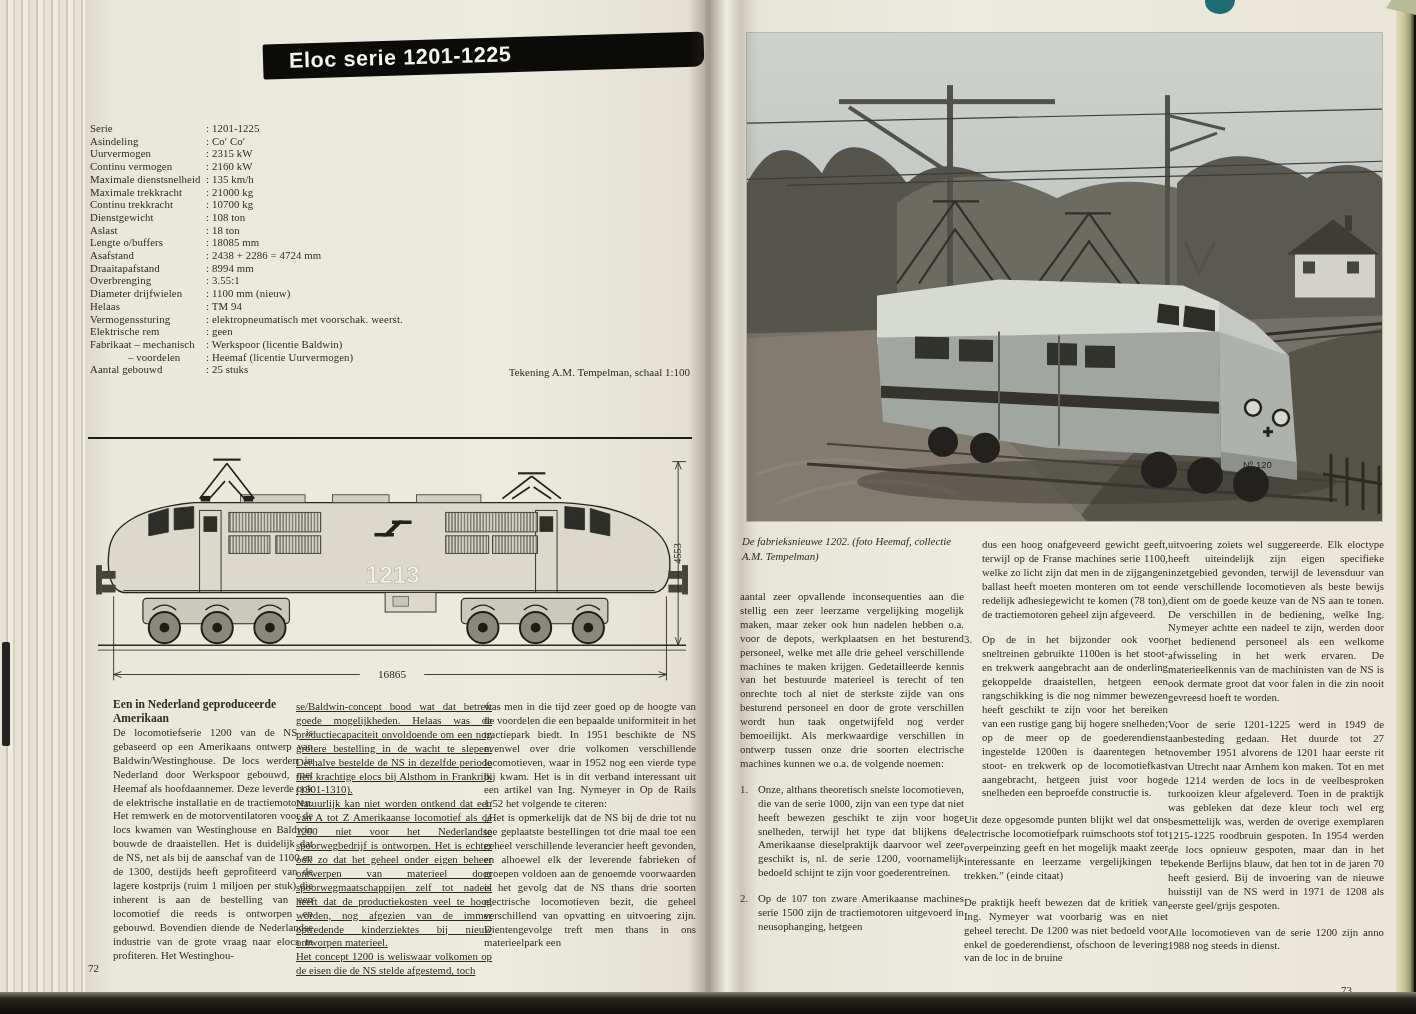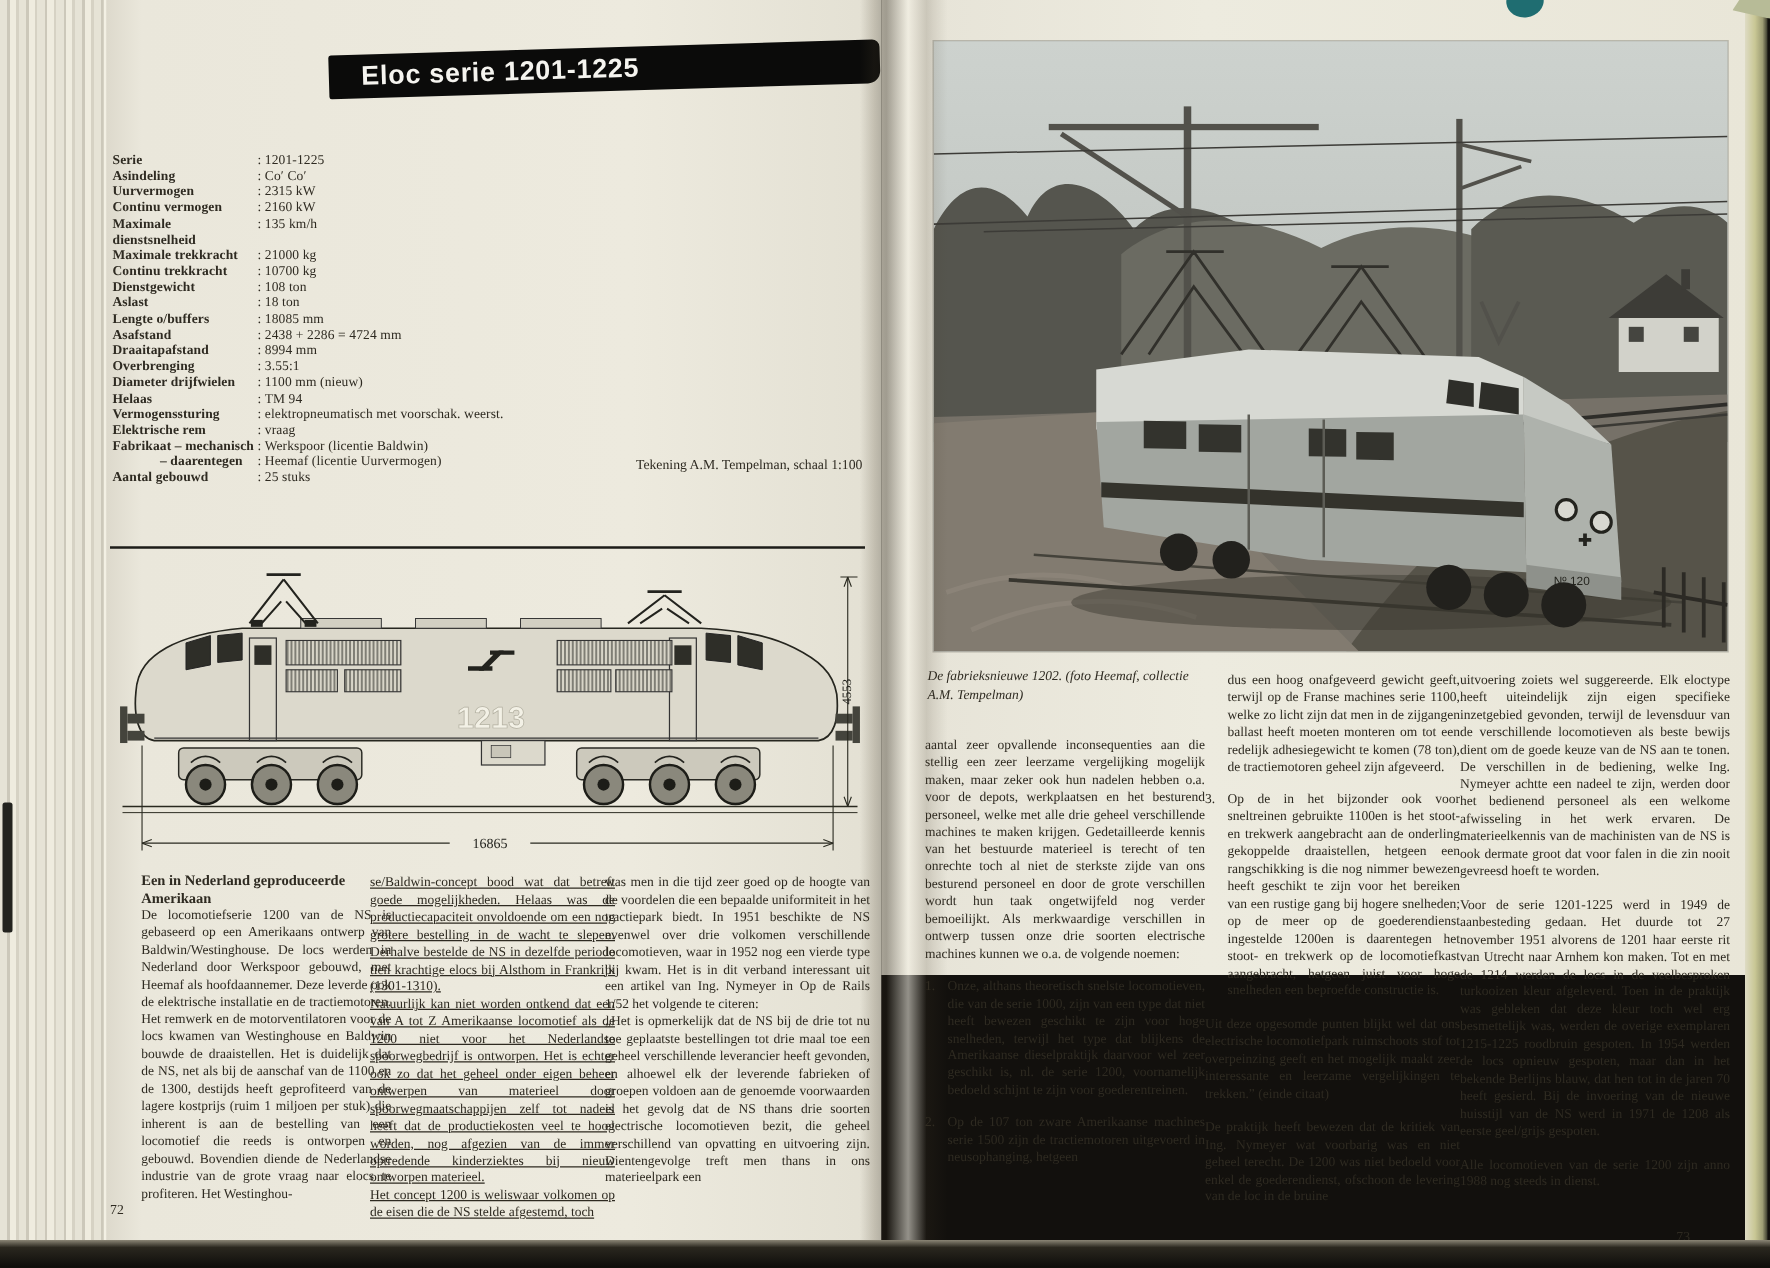--- a/index.html
+++ b/index.html
@@ -5,40 +5,40 @@
   html,body{margin:0;padding:0;background:#12100d;}
   .canvas{position:relative;width:1416px;height:1014px;overflow:hidden;background:#12100d;
           font-family:"Liberation Serif", serif;color:#2e2a21;}
   
   .page-stack{position:absolute;left:0;top:0;width:86px;height:994px;
     background:repeating-linear-gradient(90deg,#e6e3d6 0 6px,#ccc8ba 6px 8px,#efecdf 8px 13px,#d6d2c4 13px 15px);}
   .stack-edge{position:absolute;left:83px;top:0;width:4px;height:994px;background:#f3f0e4;}
   .spine-mark{position:absolute;left:2px;top:642px;width:8px;height:104px;background:#23231f;border-radius:2px;}
   .left-page{position:absolute;left:85px;top:0;width:620px;height:994px;
     background:linear-gradient(90deg,#ddd9cc 0,#eae7db 28px,#edeade 420px,#e3e0d3 100%);}
-  .right-page{position:absolute;left:705px;top:0;width:695px;height:780px;
+  .right-page{position:absolute;left:705px;top:0;width:695px;height:994px;
     background:linear-gradient(90deg,#d3cfc2 0,#e7e4d8 42px,#edebdf 260px,#e9e6d8 100%);}
   .gutter{position:absolute;left:688px;top:0;width:70px;height:994px;pointer-events:none;
     background:linear-gradient(90deg,rgba(70,60,42,0) 0%,rgba(70,60,42,0.20) 16%,rgba(38,33,22,0.30) 30%,rgba(255,252,240,0.55) 55%,rgba(70,60,42,0.16) 76%,rgba(70,60,42,0) 100%);}
   .fore-edge{position:absolute;left:1396px;top:0;width:18px;height:994px;
     background:linear-gradient(90deg,#dedbc4 0,#c9c795 8px,#9d9c74 14px,#3a3a2c 100%);}
   .bottom-band{position:absolute;left:0;top:992px;width:1416px;height:22px;
     background:linear-gradient(180deg,#8a8575 0,#2a271f 6px,#0e0d0a 100%);}
   .corner-tab{position:absolute;left:1386px;top:0;width:30px;height:15px;background:#b7bb97;
     clip-path:polygon(18% 0,100% 0,100% 100%,0 55%);}
   .teal-dot{position:absolute;left:1205px;top:-12px;width:30px;height:26px;border-radius:50%;
     background:#1f6d71;transform:rotate(-8deg);}
   
   .banner{position:absolute;left:263px;top:38px;width:441px;height:35px;background:#0b0b0a;
     transform:rotate(-1.7deg);border-radius:2px 6px 10px 2px;}
   .banner-text{font-family:"Liberation Sans",sans-serif;font-weight:bold;color:#f5f4ef;
     font-size:21.5px;line-height:35px;padding-left:26px;letter-spacing:0.6px;}
   .specs{position:absolute;left:90px;top:122px;width:600px;font-size:10.8px;line-height:12.7px;letter-spacing:0.1px;}
   .spec-row{display:flex;}
-  .spec-label{width:116px;flex:none;font-weight:bold;}
+  .spec-label{width:116px;flex:none;}
   .spec-row.indent .spec-label{padding-left:38px;width:78px;}
   .credit{position:absolute;left:350px;top:366px;width:340px;text-align:right;font-size:11px;}
   .rule{position:absolute;left:88px;top:437px;width:604px;height:1.5px;background:#1d1c18;}
   .drawing{position:absolute;left:90px;top:444px;width:604px;height:252px;}
   .col{position:absolute;text-align:justify;font-size:10.8px;line-height:13.9px;}
   .col p{margin:0;}
   .lp-col1{left:88px;top:698px;width:200px;}
   .lp-col2{left:296px;top:700px;width:196px;}
   .lp-col3{left:484px;top:700px;width:212px;}
   .section-heading{font-weight:bold;font-size:11.6px;line-height:14px;text-align:left;margin:0 0 3px 0;}
@@ -130,28 +130,28 @@
       <div class="spec-row">
           <span class="spec-label">Helaas</span>
           <span>: TM 94</span>
         </div>
       <div class="spec-row">
           <span class="spec-label">Vermogenssturing</span>
           <span>: elektropneumatisch met voorschak. weerst.</span>
         </div>
       <div class="spec-row">
           <span class="spec-label">Elektrische rem</span>
-          <span>: vraag</span>
+          <span>: geen</span>
         </div>
       <div class="spec-row">
           <span class="spec-label">Fabrikaat – mechanisch</span>
           <span>: Werkspoor (licentie Baldwin)</span>
         </div>
       <div class="spec-row indent">
-          <span class="spec-label">– daarentegen</span>
+          <span class="spec-label">– voordelen</span>
           <span>: Heemaf (licentie Uurvermogen)</span>
         </div>
       <div class="spec-row">
           <span class="spec-label">Aantal gebouwd</span>
           <span>: 25 stuks</span>
         </div>
     </div>
 
     <div class="credit" style="left:265px;">Tekening A.M. Tempelman, schaal 1:100</div>
 

